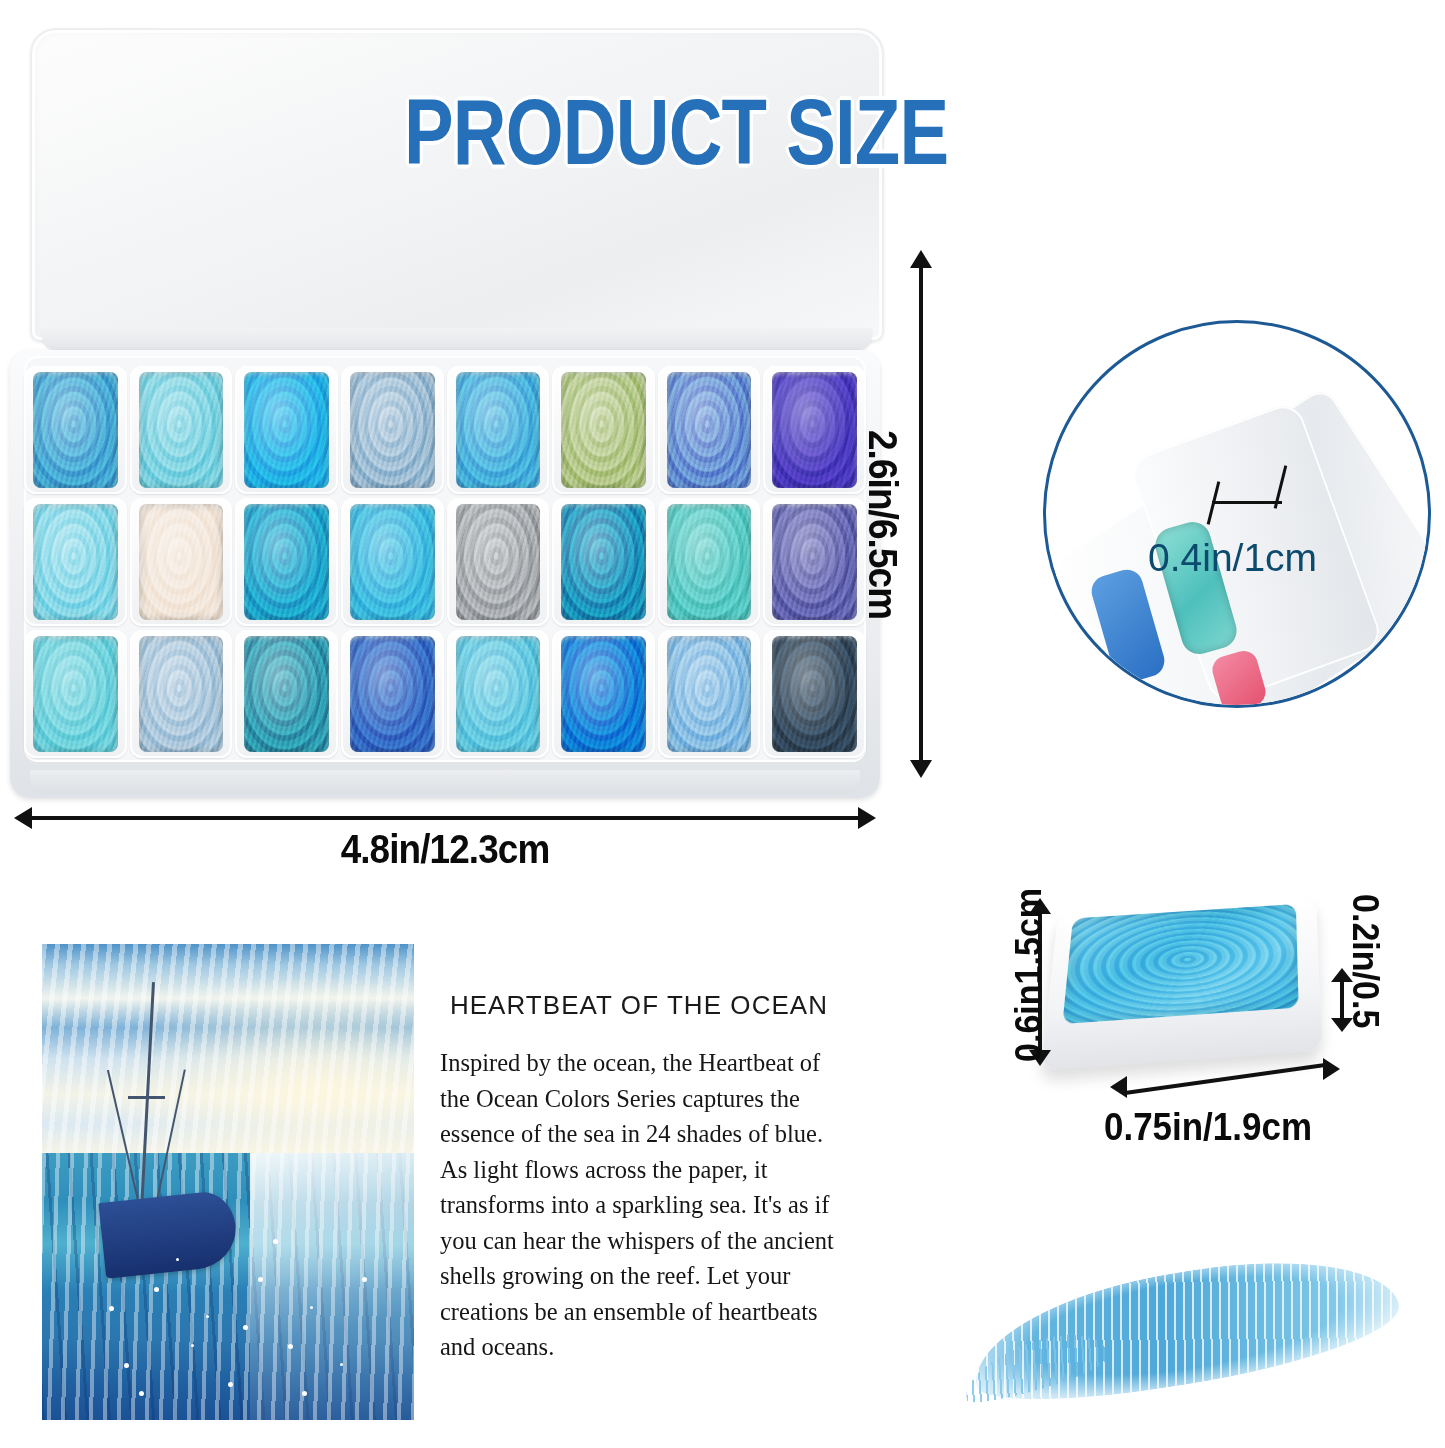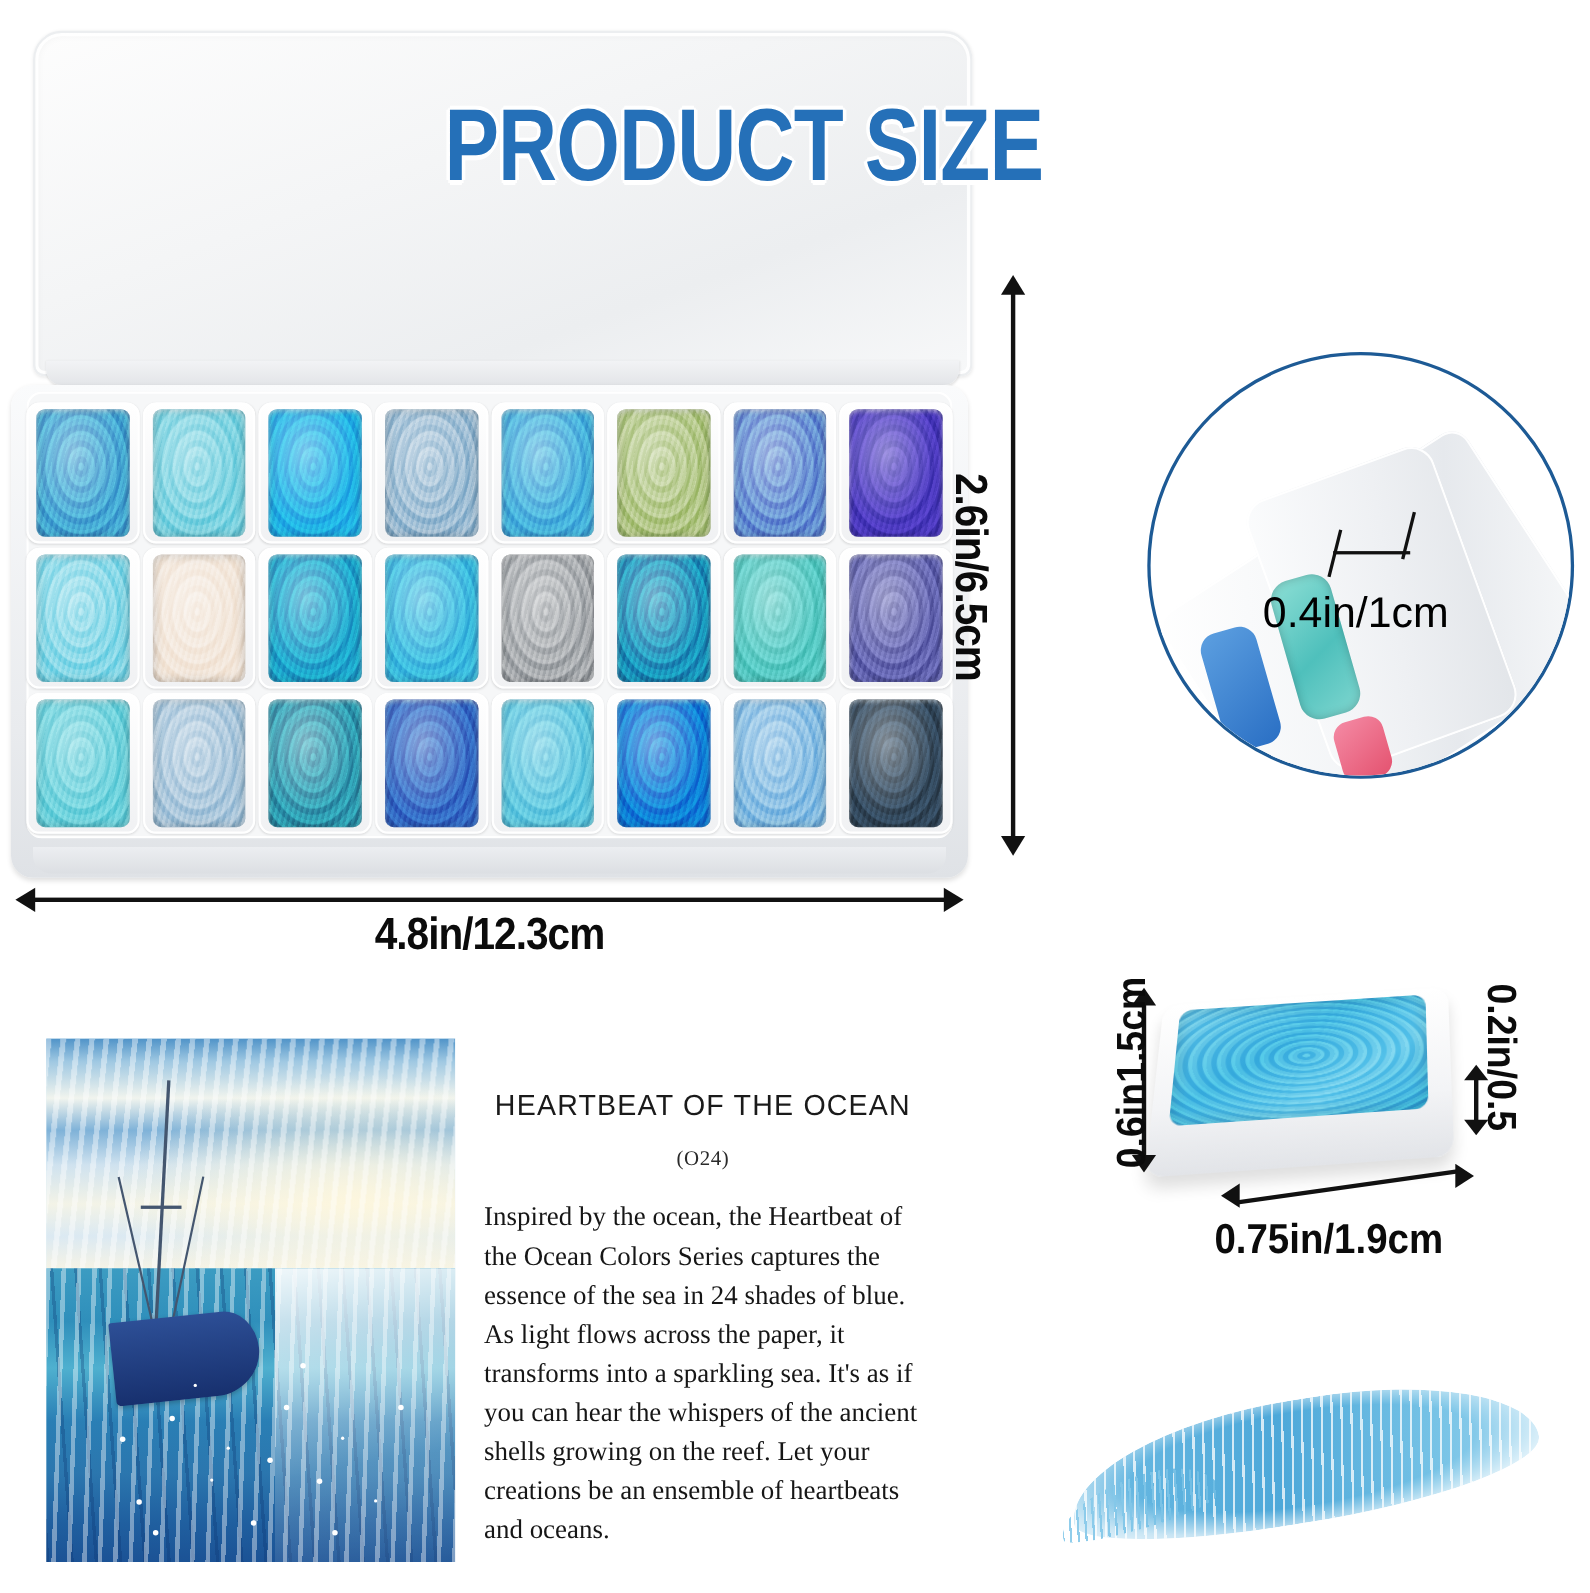--- a/index.html
+++ b/index.html
@@ -141,21 +141,21 @@
   #cu-paint-pink{position:absolute;left:170px;top:330px;width:46px;height:56px;
      border-radius:14px;transform:rotate(-16deg);
      background:linear-gradient(150deg,#f48aa4,#e4526f);}
   #cu-bracket{position:absolute;left:166px;top:158px;width:70px;height:44px;}
   #cu-bracket .hbar{position:absolute;left:0;right:0;top:20px;height:3px;background:#111;}
   #cu-bracket .tickL{position:absolute;left:0;top:0;width:3px;height:44px;background:#111;
       transform:rotate(14deg);}
   #cu-bracket .tickR{position:absolute;right:0;top:-16px;width:3px;height:44px;background:#111;
       transform:rotate(14deg);}
   #closeup-label{position:absolute;left:1148px;top:536px;
-      font-size:39px;font-weight:normal;color:#000000;white-space:nowrap;
+      font-size:39px;font-weight:normal;color:#0c4a6e;white-space:nowrap;
       font-family:"Liberation Sans",sans-serif;}
 
   
   #painting-card{position:absolute;left:42px;top:944px;width:372px;height:476px;
       background:#dff0f7;overflow:hidden;}
   #painting-sky{position:absolute;left:0;top:0;right:0;height:44%;
       background:linear-gradient(#4f93c8 0%,#9fc8e2 10%,#f1f4ee 26%,#7fb2d8 40%,
                  #cfe2ef 55%,#f3f3e7 72%,#dbe9f2 86%,#f5f3e6 100%);}
   #painting-sky:after{content:"";position:absolute;inset:0;
       background:repeating-linear-gradient(96deg,rgba(255,255,255,.42) 0 5px,rgba(255,255,255,0) 5px 13px),
@@ -395,21 +395,20 @@
       <div class="spray" style="left: 18%; top: 76%; width: 5px; height: 5px;"></div>
       <div class="spray" style="left: 86%; top: 70%; width: 5px; height: 5px;"></div>
       <div class="spray" style="left: 40%; top: 84%; width: 3px; height: 3px;"></div>
       <div class="spray" style="left: 54%; top: 80%; width: 5px; height: 5px;"></div>
       <div class="spray" style="left: 26%; top: 94%; width: 5px; height: 5px;"></div>
       <div class="spray" style="left: 70%; top: 94%; width: 5px; height: 5px;"></div>
     </div>
 
   <div id="description-card">
     <div id="desc-title">HEARTBEAT OF THE OCEAN</div>
-    <div id="desc-subtitle">(O24)</div>
     <div id="desc-body">Inspired by the ocean, the Heartbeat of the Ocean Colors Series captures the essence of the sea in 24 shades of blue. As light flows across the paper, it transforms into a sparkling sea. It's as if you can hear the whispers of the ancient shells growing on the reef. Let your creations be an ensemble of heartbeats and oceans.</div>
   </div>
 
   <div id="pan-detail">
     <div id="pan-detail-body"></div>
     <div id="pan-detail-paint"></div>
 
     <div class="pd-arrow" id="pd-left-arrow">
       <div class="head t"></div>
       <div class="bar"></div>

